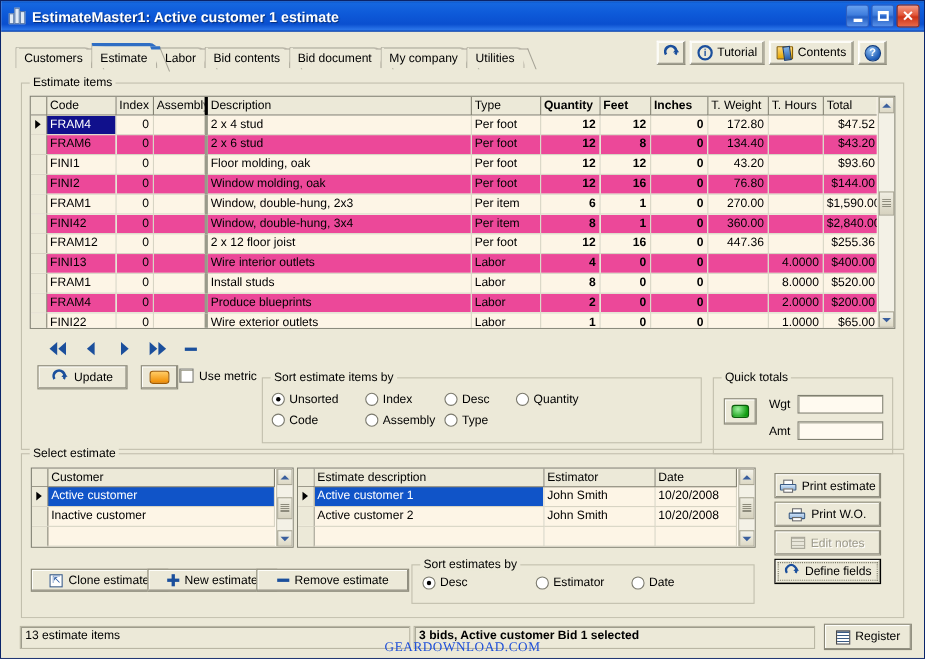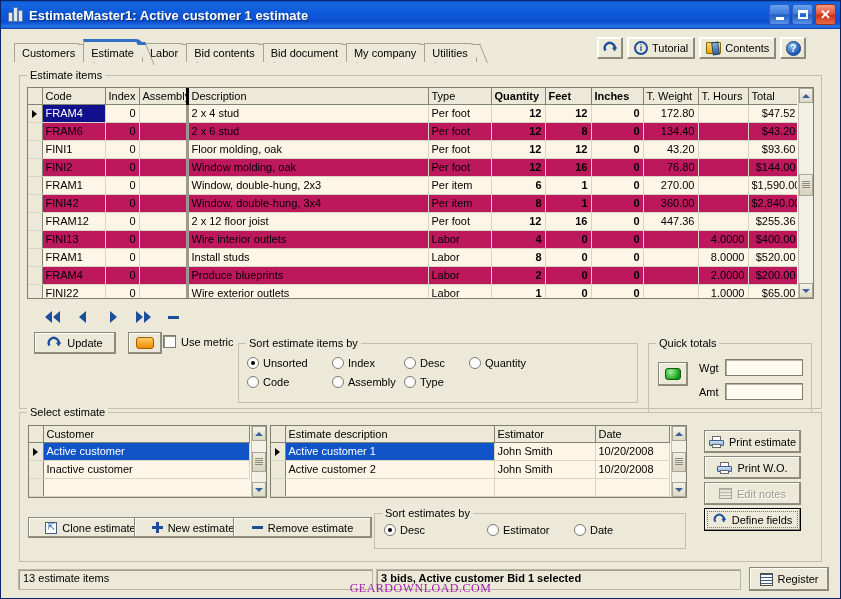--- a/index.html
+++ b/index.html
@@ -191,21 +191,21 @@
     height: 18px;
     border-right: 1px solid #d8d4c4;
     border-bottom: 1px solid #d8d4c4;
     padding: 0 3px;
     white-space: nowrap;
     overflow: hidden;
     box-sizing: border-box;
     font-size: 11px;
   }
   table.gt tr.odd td { background: #fdf5e6; }
-  table.gt tr.even td { background: #be185d; }
+  table.gt tr.even td { background: #ec4899; }
   td.num { text-align: right; }
   td.numb { text-align: right; font-weight: bold; }
   td.desc-col { border-left: 3px solid #9a9a8a; }
   th.desc-col { border-left: 3px solid #000; }
   .rowhdr {
     width: 14px; padding: 0 !important;
     background: #ece9d8 !important;
     border-right: 1px solid #848272 !important;
     text-align: center;
     position: relative;
@@ -332,21 +332,21 @@
     box-sizing: border-box;
     font-size: 11px;
     padding: 2px 4px;
     color: #000;
   }
   .watermark {
     position: absolute; left: 0; bottom: 2px; width: 839px;
     text-align: center;
     font-family: "Liberation Serif", serif;
     font-size: 12px;
-    color: #a21caf;
+    color: #1d4ed8;
     letter-spacing: .5px;
   }
 
   
   .ico { display: inline-block; vertical-align: middle; }
   .printer {
     width: 15px; height: 12px; position: relative;
   }
   .printer .body {
     position: absolute; left: 0; top: 4px; width: 15px; height: 6px;

